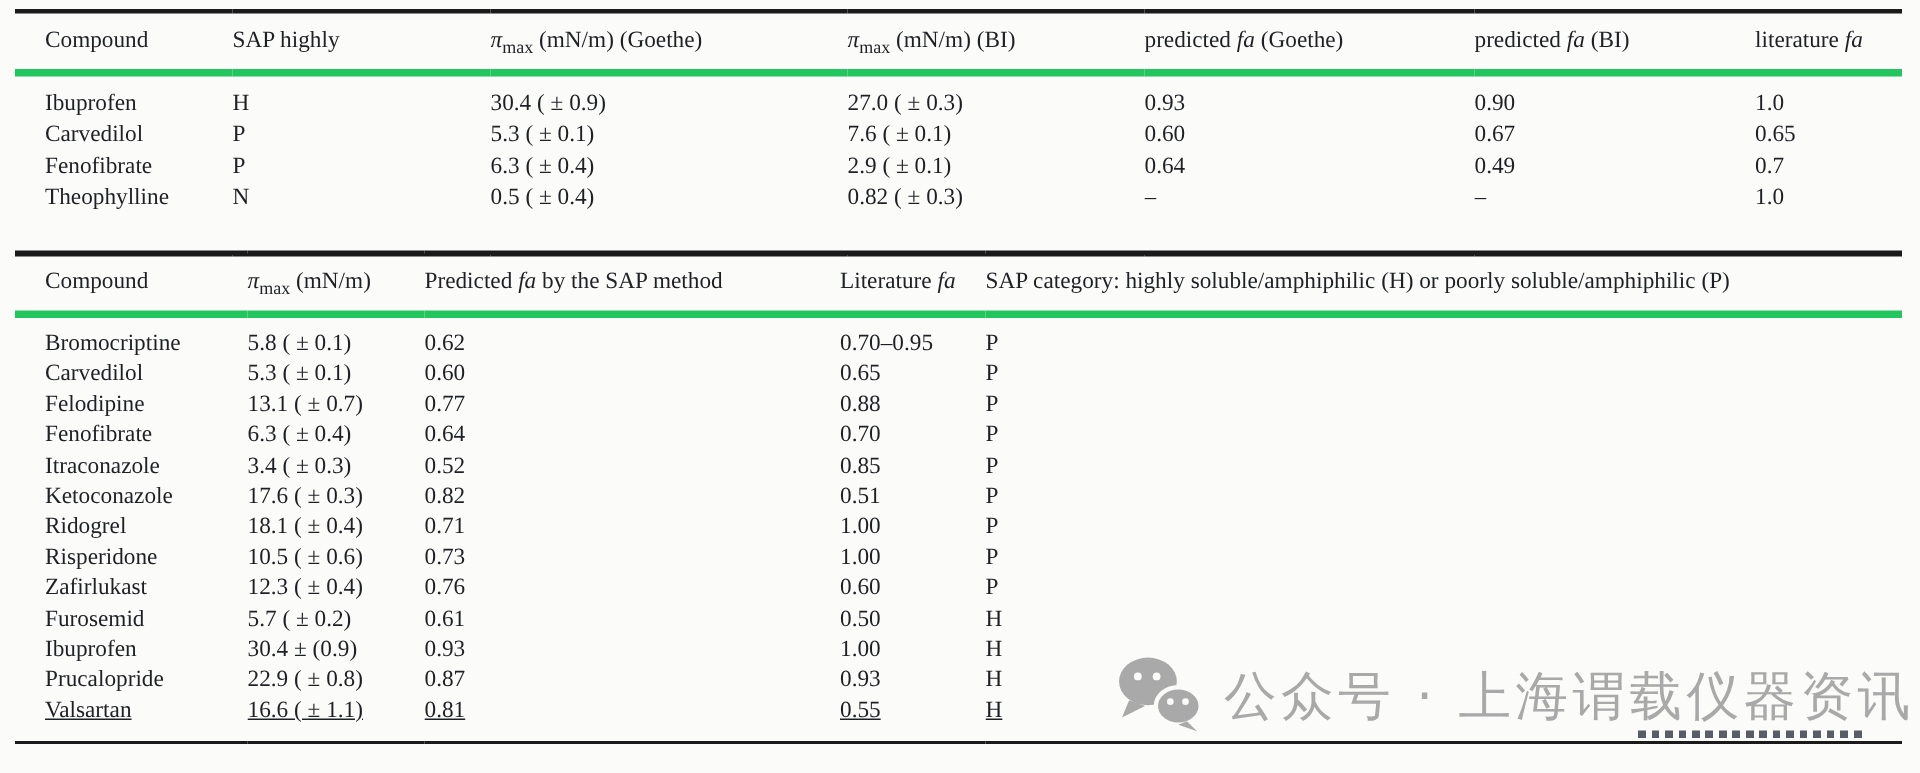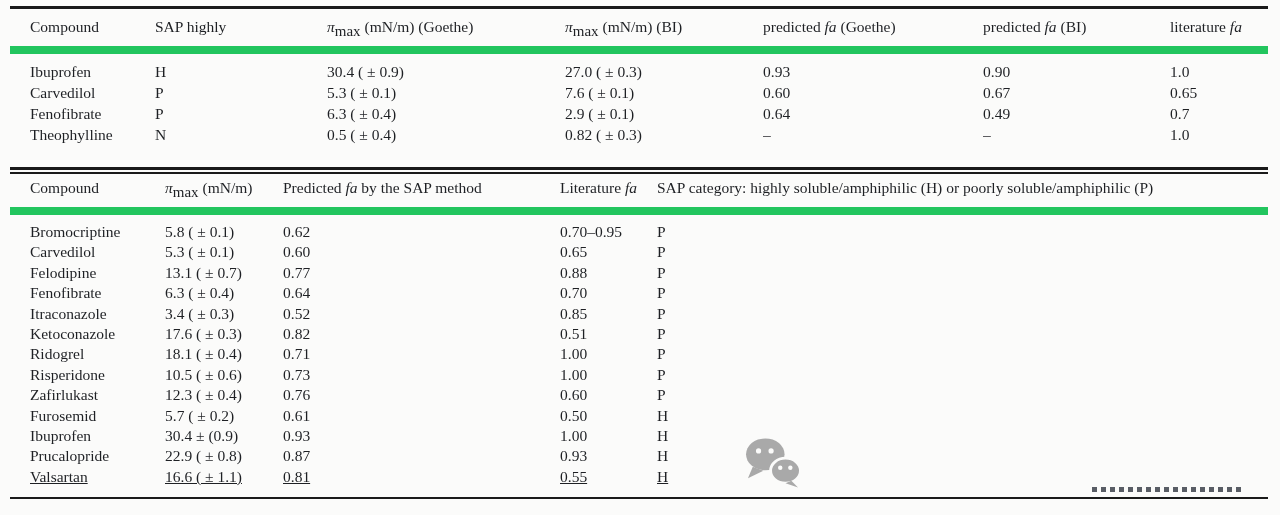--- a/index.html
+++ b/index.html
@@ -16,27 +16,27 @@
   }
   th,td{
     text-align:left;font-weight:normal;vertical-align:baseline;
     padding:0;white-space:nowrap;overflow:hidden;
   }
   th{padding:9px 0 10px 0;}
   td{line-height:21px;}
   th:first-child,td:first-child{padding-left:20px;}
   .t1{top:6px;border-top:3px solid #1a1a1a;border-bottom:2px solid #1a1a1a;}
   .t2{top:167px;border-top:3px solid #1a1a1a;border-bottom:2px solid #1a1a1a;}
-  thead th{border-bottom:8px solid #22c55e;}
+  thead th{border-bottom:5px solid #22c55e;}
   tbody tr:first-child td{padding-top:7px;}
   .t1 tbody tr:last-child td{padding-bottom:27px;}
   .t2 tbody tr:last-child td{padding-bottom:10px;text-decoration:underline;}
   .t2 td{line-height:20.4px;}
   .it{font-style:italic;}
-  sub{font-size:15px;line-height:0;}
+  sub{font-size:12px;line-height:0;}
   .watermark{
     position:absolute;left:742px;top:436px;
     display:flex;align-items:center;gap:12px;
     pointer-events:none;
   }
   .watermark-text{
     font-family:"DejaVu Sans","Liberation Sans",sans-serif;
     font-size:35px;color:#a9a9a9;letter-spacing:3px;white-space:nowrap;
   }
   .smudge{
@@ -227,15 +227,16 @@
       <ellipse cx="24" cy="19" rx="20" ry="16.5" fill="#a9a9a9"></ellipse>
       <polygon points="11,32 6,44 22,36" fill="#a9a9a9"></polygon>
       <circle cx="17" cy="15.5" r="2.7" fill="#fbfbfa"></circle>
       <circle cx="30" cy="15.5" r="2.7" fill="#fbfbfa"></circle>
       <ellipse cx="45" cy="36" rx="15.5" ry="13" fill="#a9a9a9" stroke="#fbfbfa" stroke-width="3"></ellipse>
       <polygon points="51,46.5 58,53.5 45,49" fill="#a9a9a9"></polygon>
       <circle cx="39.5" cy="33" r="2.3" fill="#fbfbfa"></circle>
       <circle cx="50" cy="33" r="2.3" fill="#fbfbfa"></circle>
     </svg>
   </span>
+  <span class="watermark-text">公众号 · 上海谓载仪器资讯</span>
 </div>
 
 <div class="smudge"></div>
 
 </body></html>

